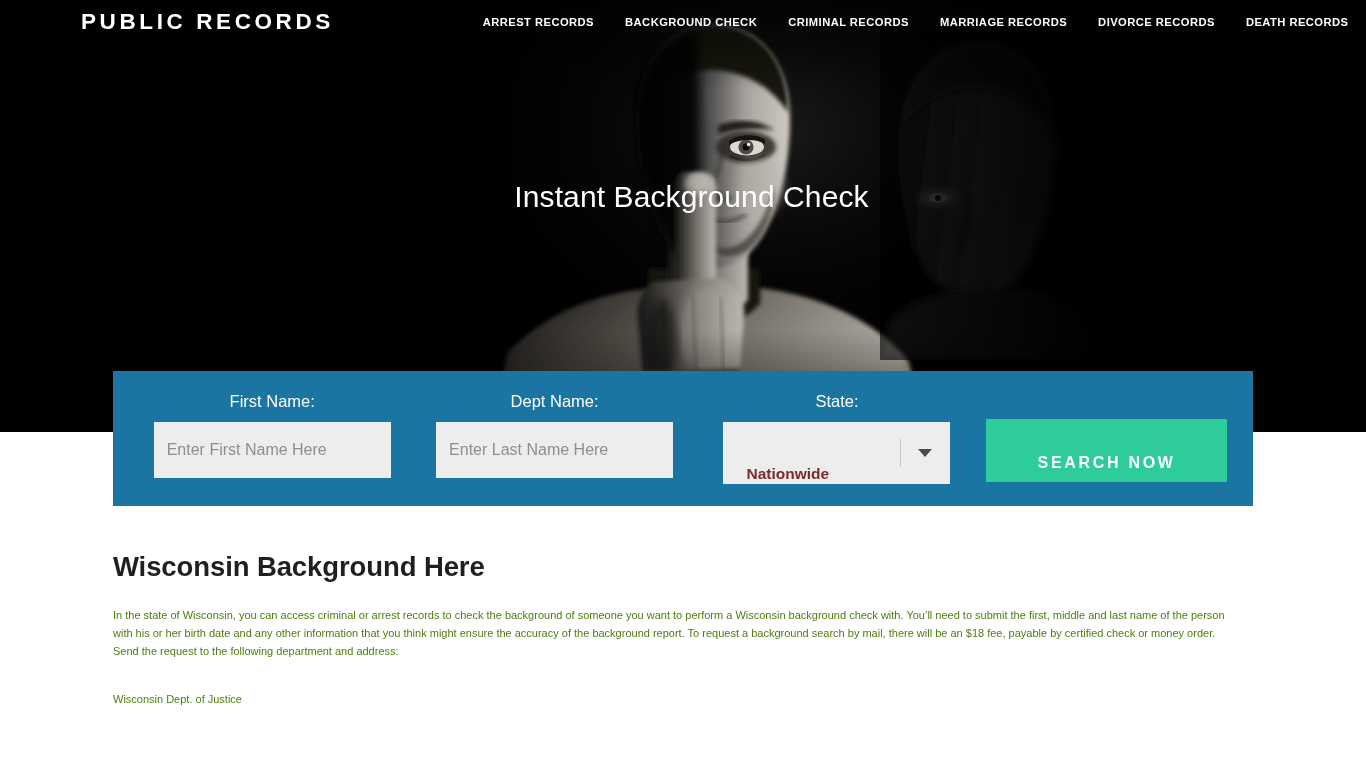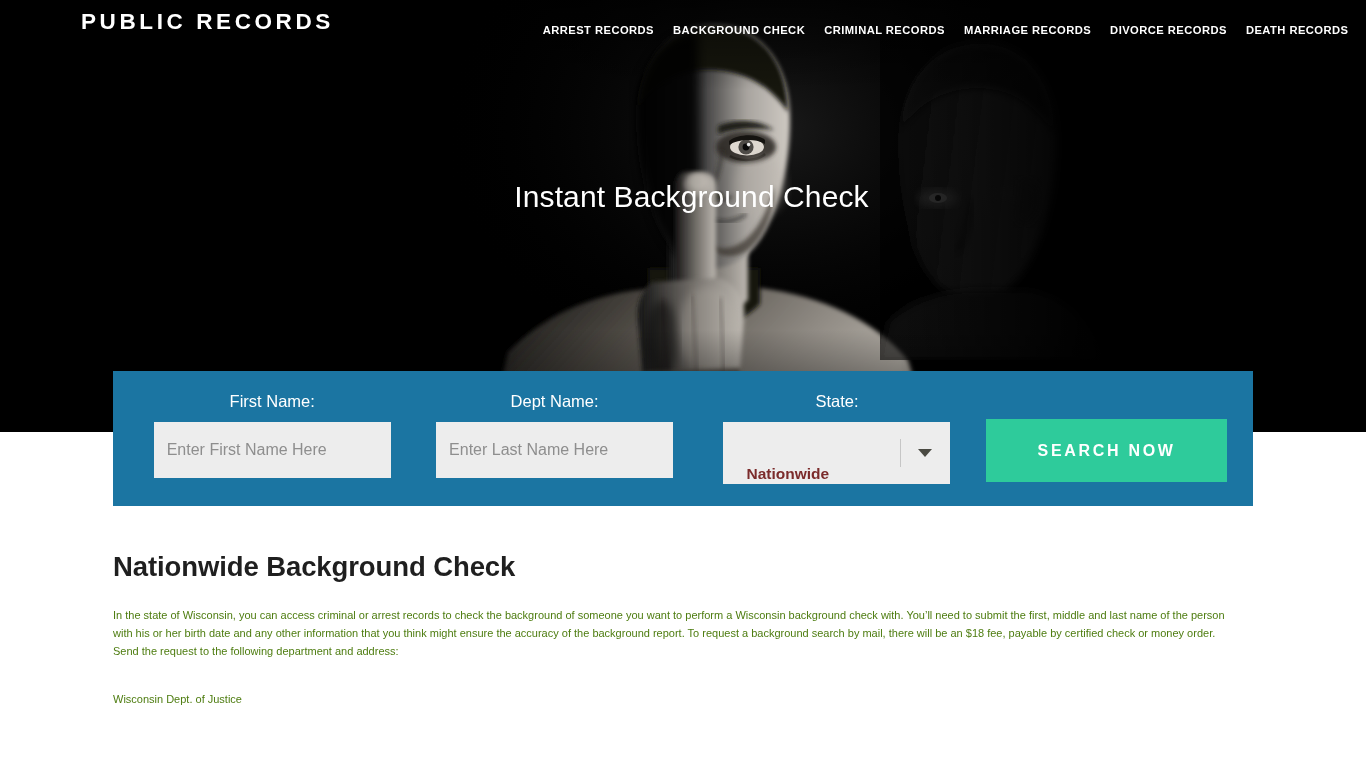--- a/index.html
+++ b/index.html
@@ -82,22 +82,21 @@
     letter-spacing: 3.6px;
     white-space: nowrap;
     line-height: 28px;
   }
   .nav {
     position: absolute;
     right: 8px;
     top: 14px;
     display: flex;
     align-items: center;
-    gap: 0;
-    margin-top: 8px;
+    gap: 12px;
   }
   .nav-item {
     color: #ffffff;
     font-size: 11.2px;
     font-weight: 700;
     letter-spacing: 0.45px;
     text-decoration: none;
     white-space: nowrap;
     padding: 0 9.5px;
     line-height: 16px;
@@ -207,21 +206,21 @@
     background: #2ecb9b;
     border: none;
     outline: none;
     color: #ffffff;
     font-family: "Liberation Sans", sans-serif;
     font-size: 16px;
     font-weight: 700;
     letter-spacing: 2.7px;
     cursor: pointer;
     line-height: 63px;
-    padding: 0;
+    padding: 12px;
   }
 
   
   .article {
     position: absolute;
     top: 550px;
     left: 113px;
     width: 1113px;
   }
   .article h1 {
@@ -415,16 +414,16 @@
     </div>
 
     <div class="field-submit">
       <button class="search-btn">SEARCH NOW</button>
     </div>
 
   </div>
 </div>
 
 <div class="article">
-  <h1>Nationwide Background Check</h1>
+  <h1>Wisconsin Background Here</h1>
   <p>In the state of Wisconsin, you can access criminal or arrest records to check the background of someone you want to perform a Wisconsin background check with. You’ll need to submit the first, middle and last name of the person with his or her birth date and any other information that you think might ensure the accuracy of the background report. To request a background search by mail, there will be an $18 fee, payable by certified check or money order. Send the request to the following department and address:</p>
   <p>Wisconsin Dept. of Justice</p>
 </div>
 
 </body></html>

